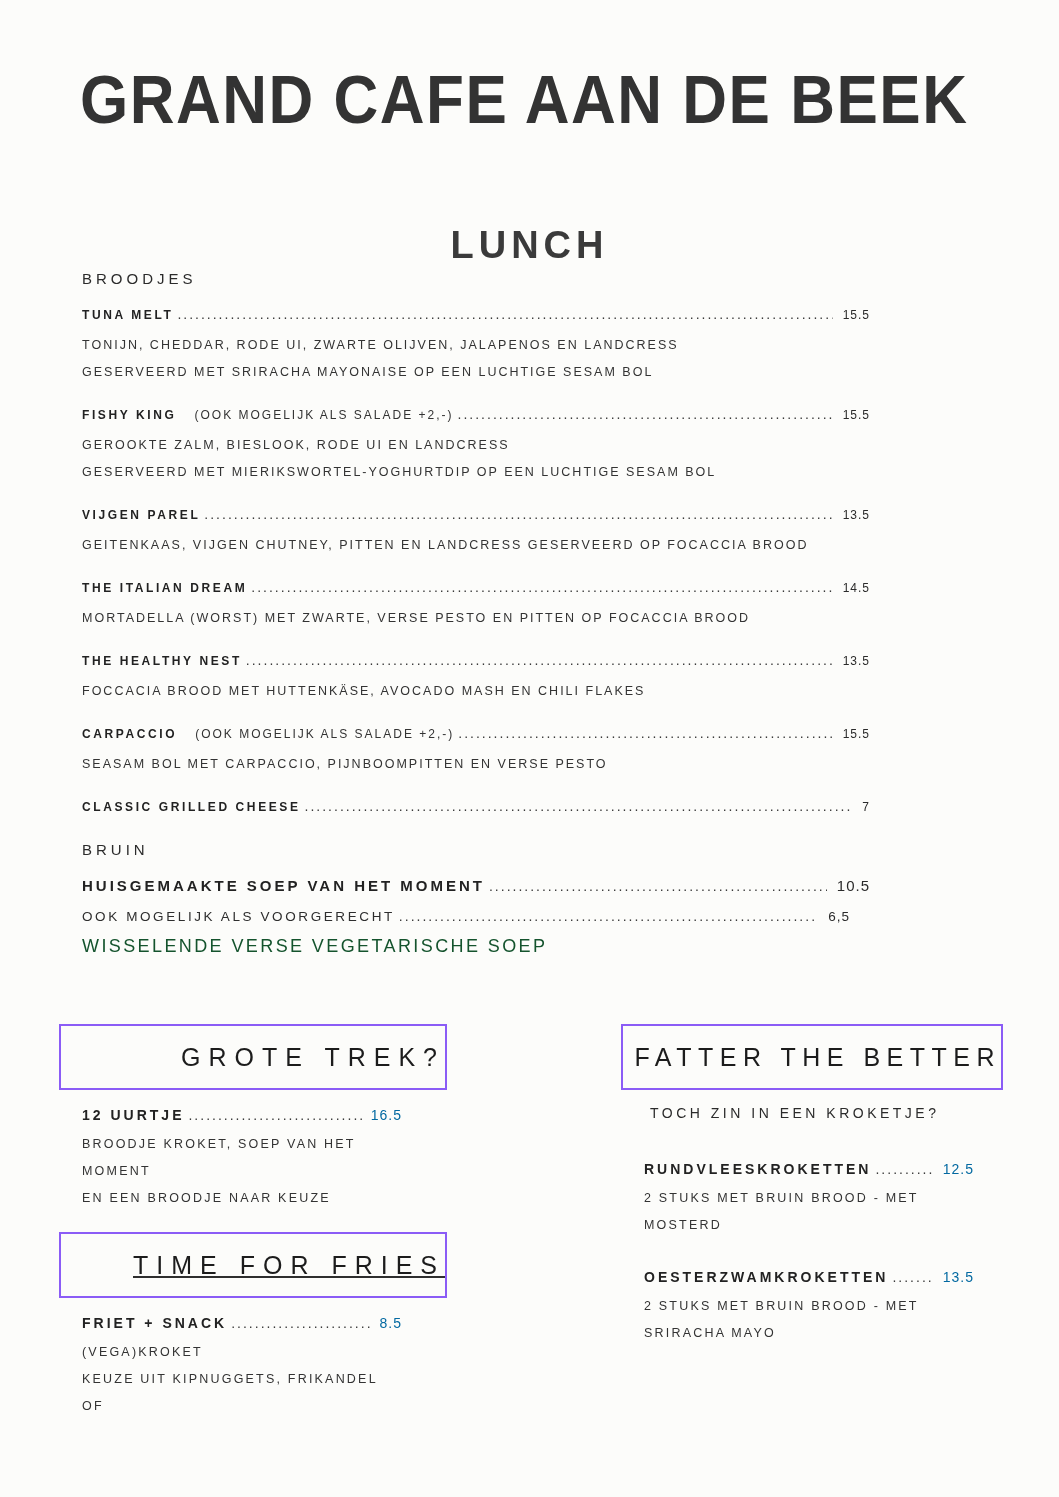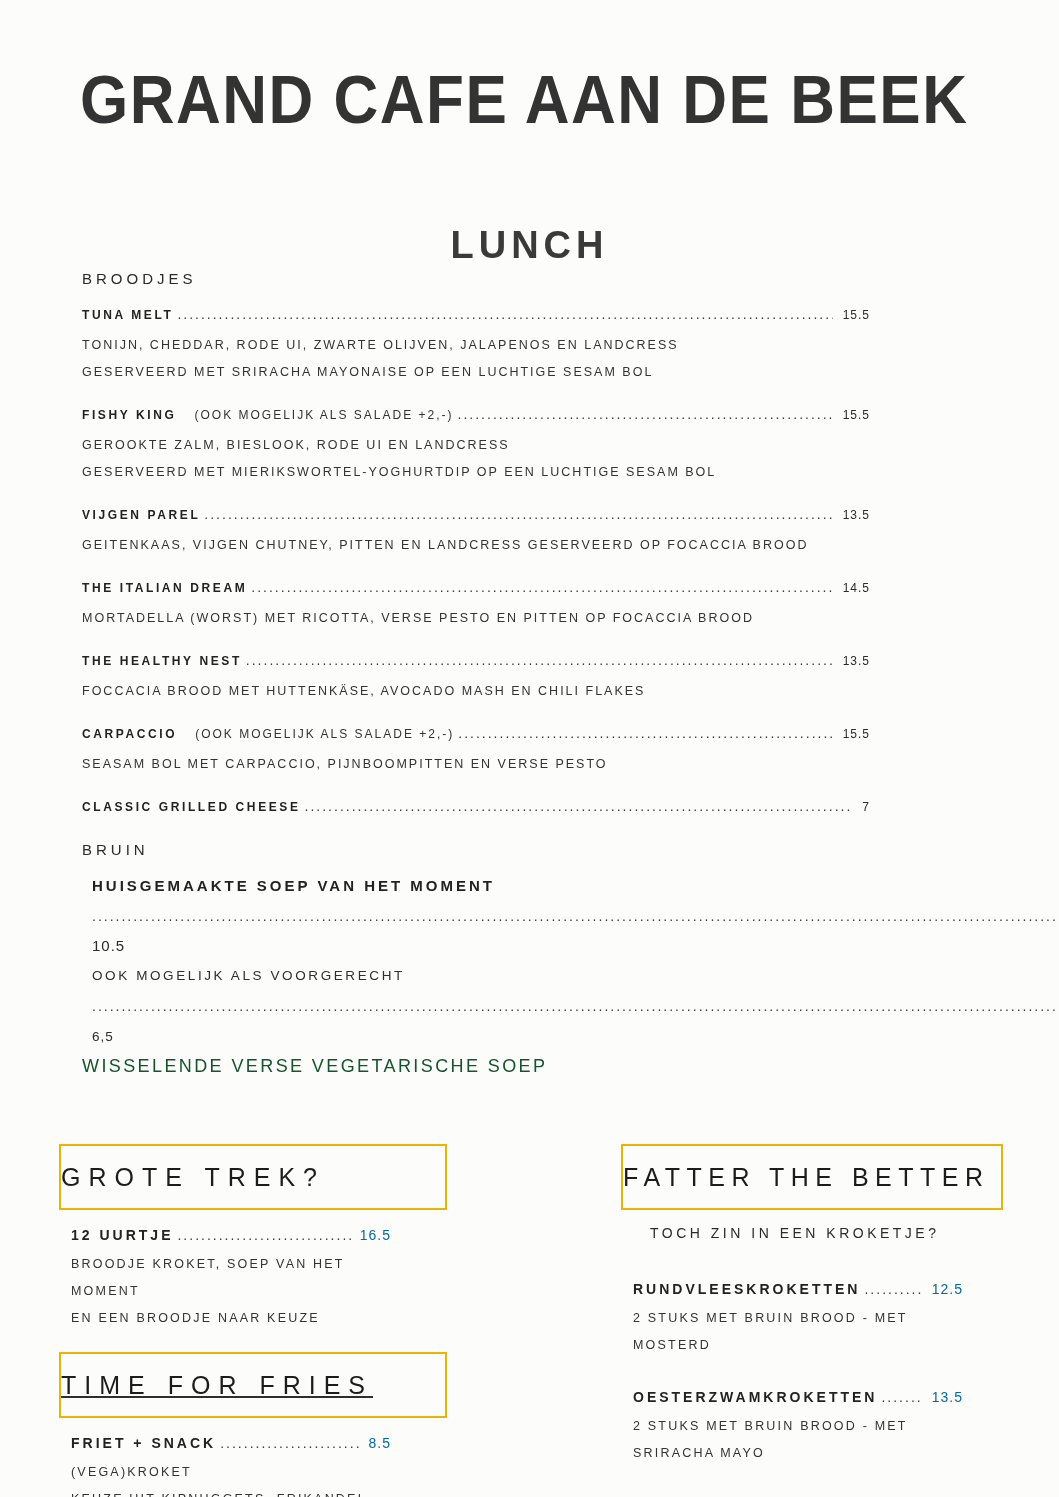--- a/index.html
+++ b/index.html
@@ -28,35 +28,35 @@
   .item-suffix:empty { display:none; }
   .leader { flex:1 1 auto; overflow:hidden; white-space:nowrap; min-width:18px; margin-left:4px; }
   .leader::after {
     content:"..........................................................................................................................................................................................................................................................................................";
     letter-spacing:2px; font-size:14px; color:#3a3a3a;
   }
   .item-price { margin-left:10px; letter-spacing:1px; color:#2b2b2b; white-space:nowrap; }
   .desc { font-size:12.5px; letter-spacing:2px; line-height:27px; color:#333; }
   .soep-block { margin-top:24px; }
   .soup-rows { margin-top:12px; }
-  .soup-row { display:flex; align-items:baseline; font-size:15px; line-height:30px;flex-direction:column; }
+  .soup-row { display:flex; align-items:baseline; font-size:15px; line-height:30px; }
   .soup-row .soup-name-bold { font-weight:700; letter-spacing:3px; color:#222; white-space:nowrap; }
   .soup-row.secondary { font-size:13.5px; padding-right:20px; }
   .soup-row.secondary .soup-name { letter-spacing:2.6px; white-space:nowrap; }
   .soup-note { font-size:18px; letter-spacing:2.4px; line-height:27px; margin-top:1px; color:#14532d; }
   .bottom { display:flex; justify-content:space-between; margin:64px 56px 0 59px; }
   .col-left { width:388px; }
   .col-right { width:382px; }
   .promo-box {
-    border:2px solid #eab308; height:62px; box-sizing:content-box;
-    display:flex; align-items:center; justify-content:flex-start; background:transparent;
+    border:2px solid #8b5cf6; height:62px; box-sizing:content-box;
+    display:flex; align-items:center; justify-content:flex-end; background:transparent;
   }
   .box-title { font-size:25px; letter-spacing:8px; color:#1c1c1c; white-space:nowrap; }
   .col-right .box-title { letter-spacing:6.5px; }
-  .promo-item { margin:15px 0 0 12px; width:320px; }
+  .promo-item { margin:15px 0 0 23px; width:320px; }
   .col-right .promo-item { width:330px; }
   .promo-row { display:flex; align-items:baseline; font-size:14px; line-height:20px; }
   .promo-name { font-weight:700; letter-spacing:3px; color:#222; white-space:nowrap; }
   .promo-price { margin-left:8px; letter-spacing:1px; color:#0369a1; white-space:nowrap; }
   .promo-descs { margin-top:6px; }
   .promo-desc { font-size:12.5px; letter-spacing:2.2px; line-height:27px; color:#333; }
   .box-second { margin-top:20px;text-decoration:underline; }
   .box-intro { margin:15px 0 0 29px; font-size:14px; letter-spacing:3.5px; color:#2b2b2b; }
   .col-right .promo-item.first { margin-top:38px; }
   .col-right .promo-item.second { margin-top:28px; }
@@ -105,21 +105,21 @@
         </div>
         <div class="desc">GEITENKAAS, VIJGEN CHUTNEY, PITTEN EN LANDCRESS GESERVEERD OP FOCACCIA BROOD</div>
       </div>
 
       <div class="menu-item">
         <div class="item-row">
           <span class="item-name">THE ITALIAN DREAM</span>
           <span class="leader"></span>
           <span class="item-price">14.5</span>
         </div>
-        <div class="desc">MORTADELLA (WORST) MET RICOTTA, VERSE PESTO EN PITTEN OP FOCACCIA BROOD</div>
+        <div class="desc">MORTADELLA (WORST) MET ZWARTE, VERSE PESTO EN PITTEN OP FOCACCIA BROOD</div>
       </div>
 
       <div class="menu-item">
         <div class="item-row">
           <span class="item-name">THE HEALTHY NEST</span>
           <span class="leader"></span>
           <span class="item-price">13.5</span>
         </div>
         <div class="desc">FOCCACIA BROOD MET HUTTENKÄSE, AVOCADO MASH EN CHILI FLAKES</div>
       </div>

